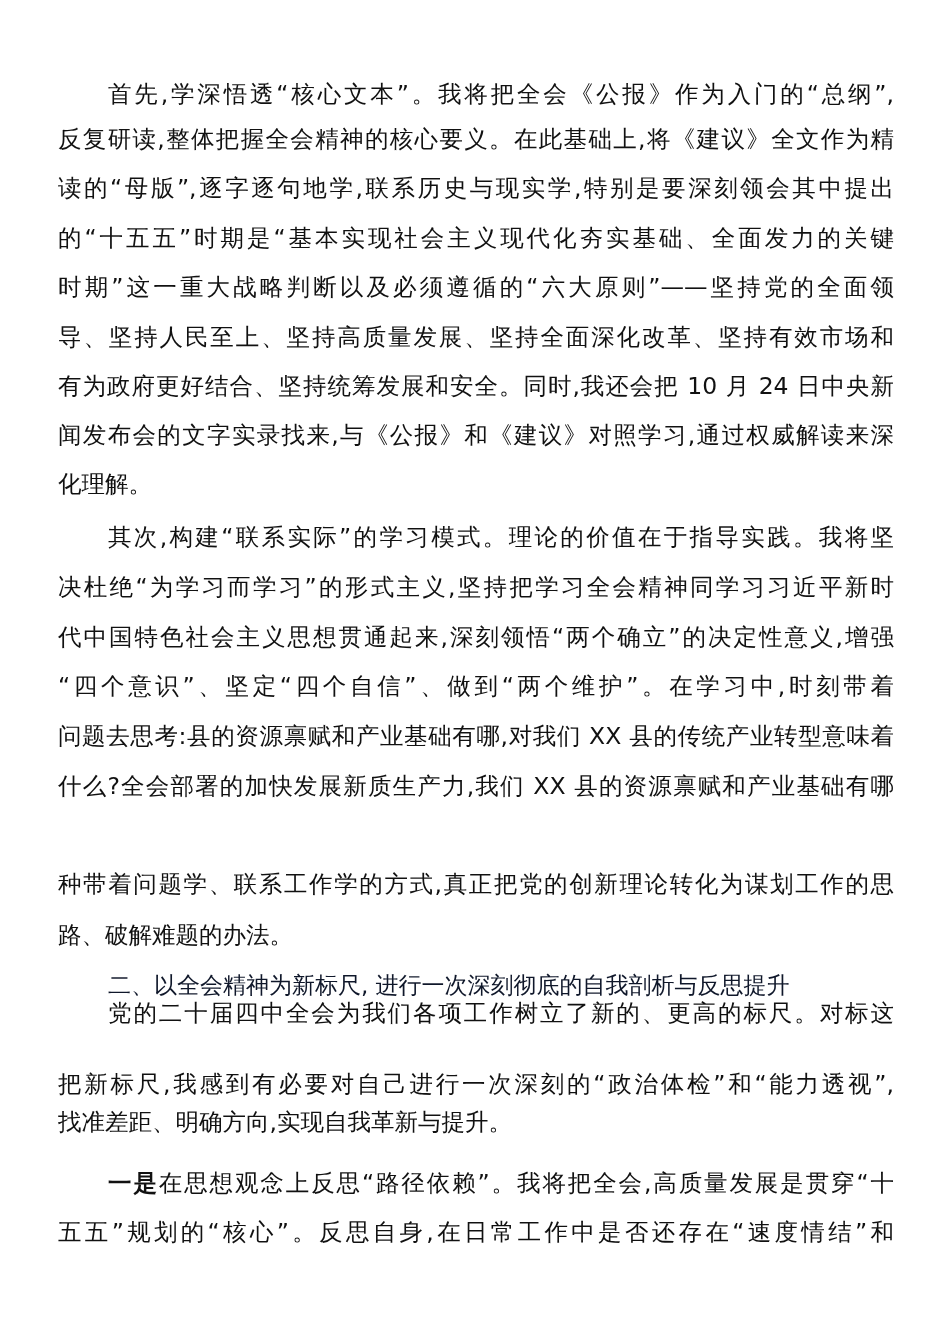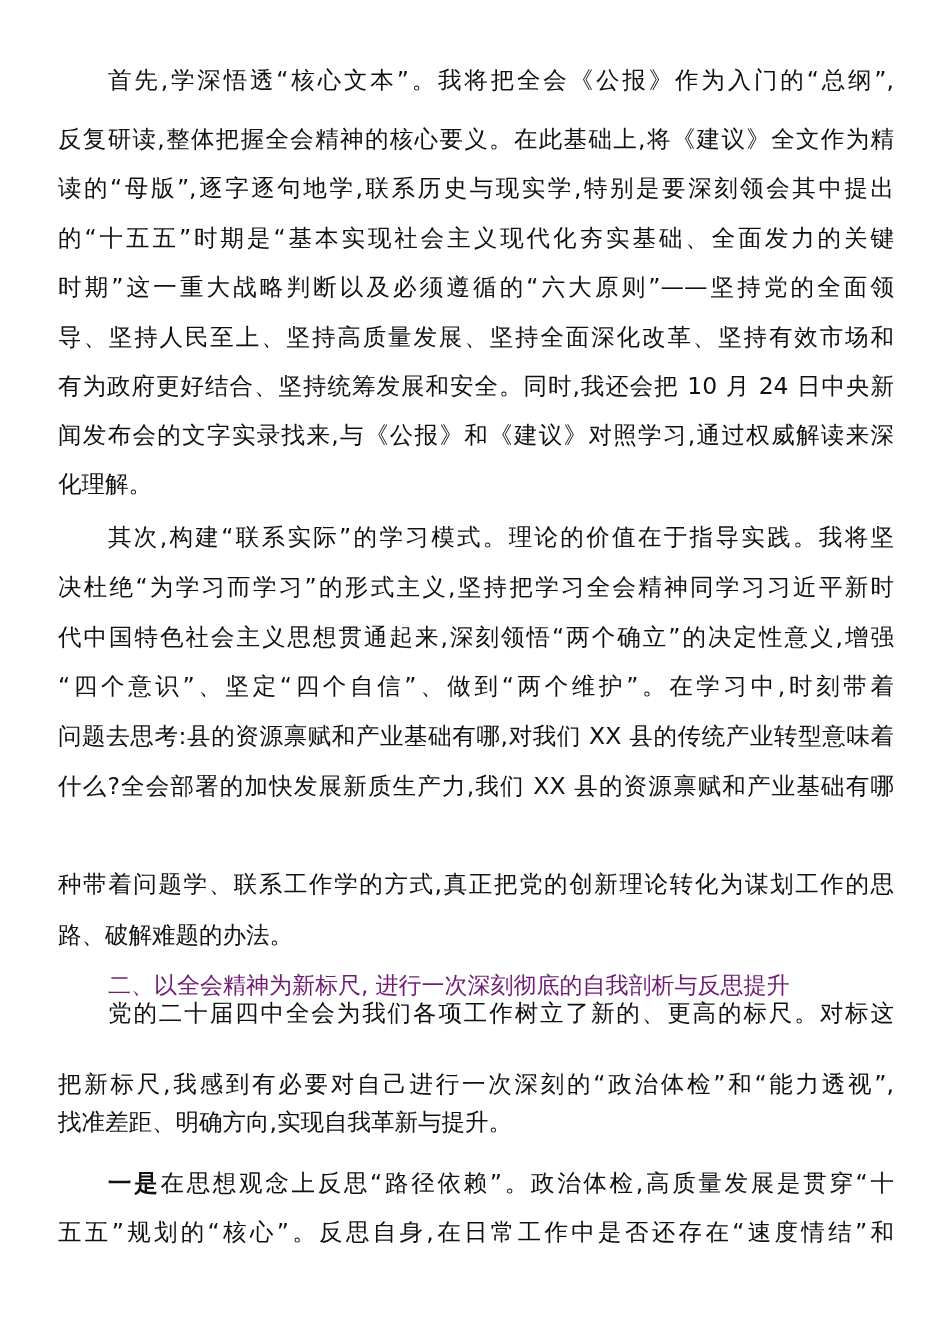--- a/index.html
+++ b/index.html
@@ -4,29 +4,29 @@
 <style>
   html, body { margin:0; padding:0; background:#ffffff; }
   body { width:950px; height:1344px; position:relative; overflow:hidden;
          font-family:"DejaVu Sans","Liberation Sans",sans-serif; color:#111111; }
   .page { position:absolute; left:0; top:0; width:950px; height:1344px; background:#ffffff; }
   .line { position:absolute; left:58px; width:836px; height:36px; line-height:36px;
           font-size:23.5px; white-space:nowrap; text-align:justify; text-align-last:justify;
           letter-spacing:0px; }
   .line.indent { left:108px; width:786px; }
   .line.last { text-align-last:left; }
-  .line.heading { font-size:23px; text-align-last:left; color:#701a75; }
+  .line.heading { font-size:23px; text-align-last:left; color:#0f172a; }
   .bold { font-weight:bold; }
 </style>
 </head>
 <body>
 
 <div class="page">
 
-  <div class="line indent" style="top:62px">首先,学深悟透“核心文本”。我将把全会《公报》作为入门的“总纲”,</div>
+  <div class="line indent" style="top:76px">首先,学深悟透“核心文本”。我将把全会《公报》作为入门的“总纲”,</div>
   <div class="line" style="top:121px">反复研读,整体把握全会精神的核心要义。在此基础上,将《建议》全文作为精</div>
   <div class="line" style="top:170px">读的“母版”,逐字逐句地学,联系历史与现实学,特别是要深刻领会其中提出</div>
   <div class="line" style="top:220px">的“十五五”时期是“基本实现社会主义现代化夯实基础、全面发力的关键</div>
   <div class="line" style="top:269px">时期”这一重大战略判断以及必须遵循的“六大原则”——坚持党的全面领</div>
   <div class="line" style="top:319px">导、坚持人民至上、坚持高质量发展、坚持全面深化改革、坚持有效市场和</div>
   <div class="line" style="top:368px">有为政府更好结合、坚持统筹发展和安全。同时,我还会把 10 月 24 日中央新</div>
   <div class="line" style="top:417px">闻发布会的文字实录找来,与《公报》和《建议》对照学习,通过权威解读来深</div>
   <div class="line last" style="top:466px">化理解。</div>
 
   <div class="line indent" style="top:519px">其次,构建“联系实际”的学习模式。理论的价值在于指导实践。我将坚</div>
@@ -37,16 +37,16 @@
   <div class="line" style="top:768px">什么?全会部署的加快发展新质生产力,我们 XX 县的资源禀赋和产业基础有哪</div>
   <div class="line" style="top:866px">种带着问题学、联系工作学的方式,真正把党的创新理论转化为谋划工作的思</div>
   <div class="line last" style="top:917px">路、破解难题的办法。</div>
 
   <div class="line indent heading" style="top:967px">二、以全会精神为新标尺, 进行一次深刻彻底的自我剖析与反思提升</div>
 
   <div class="line indent" style="top:995px">党的二十届四中全会为我们各项工作树立了新的、更高的标尺。对标这</div>
   <div class="line" style="top:1066px">把新标尺,我感到有必要对自己进行一次深刻的“政治体检”和“能力透视”,</div>
   <div class="line last" style="top:1104px">找准差距、明确方向,实现自我革新与提升。</div>
 
-  <div class="line indent" style="top:1165px"><span class="bold">一是</span><span>在思想观念上反思“路径依赖”。政治体检,高质量发展是贯穿“十</span></div>
+  <div class="line indent" style="top:1165px"><span class="bold">一是</span><span>在思想观念上反思“路径依赖”。我将把全会,高质量发展是贯穿“十</span></div>
   <div class="line" style="top:1214px">五五”规划的“核心”。反思自身,在日常工作中是否还存在“速度情结”和</div>
 
 </div>
 
 </body></html>

